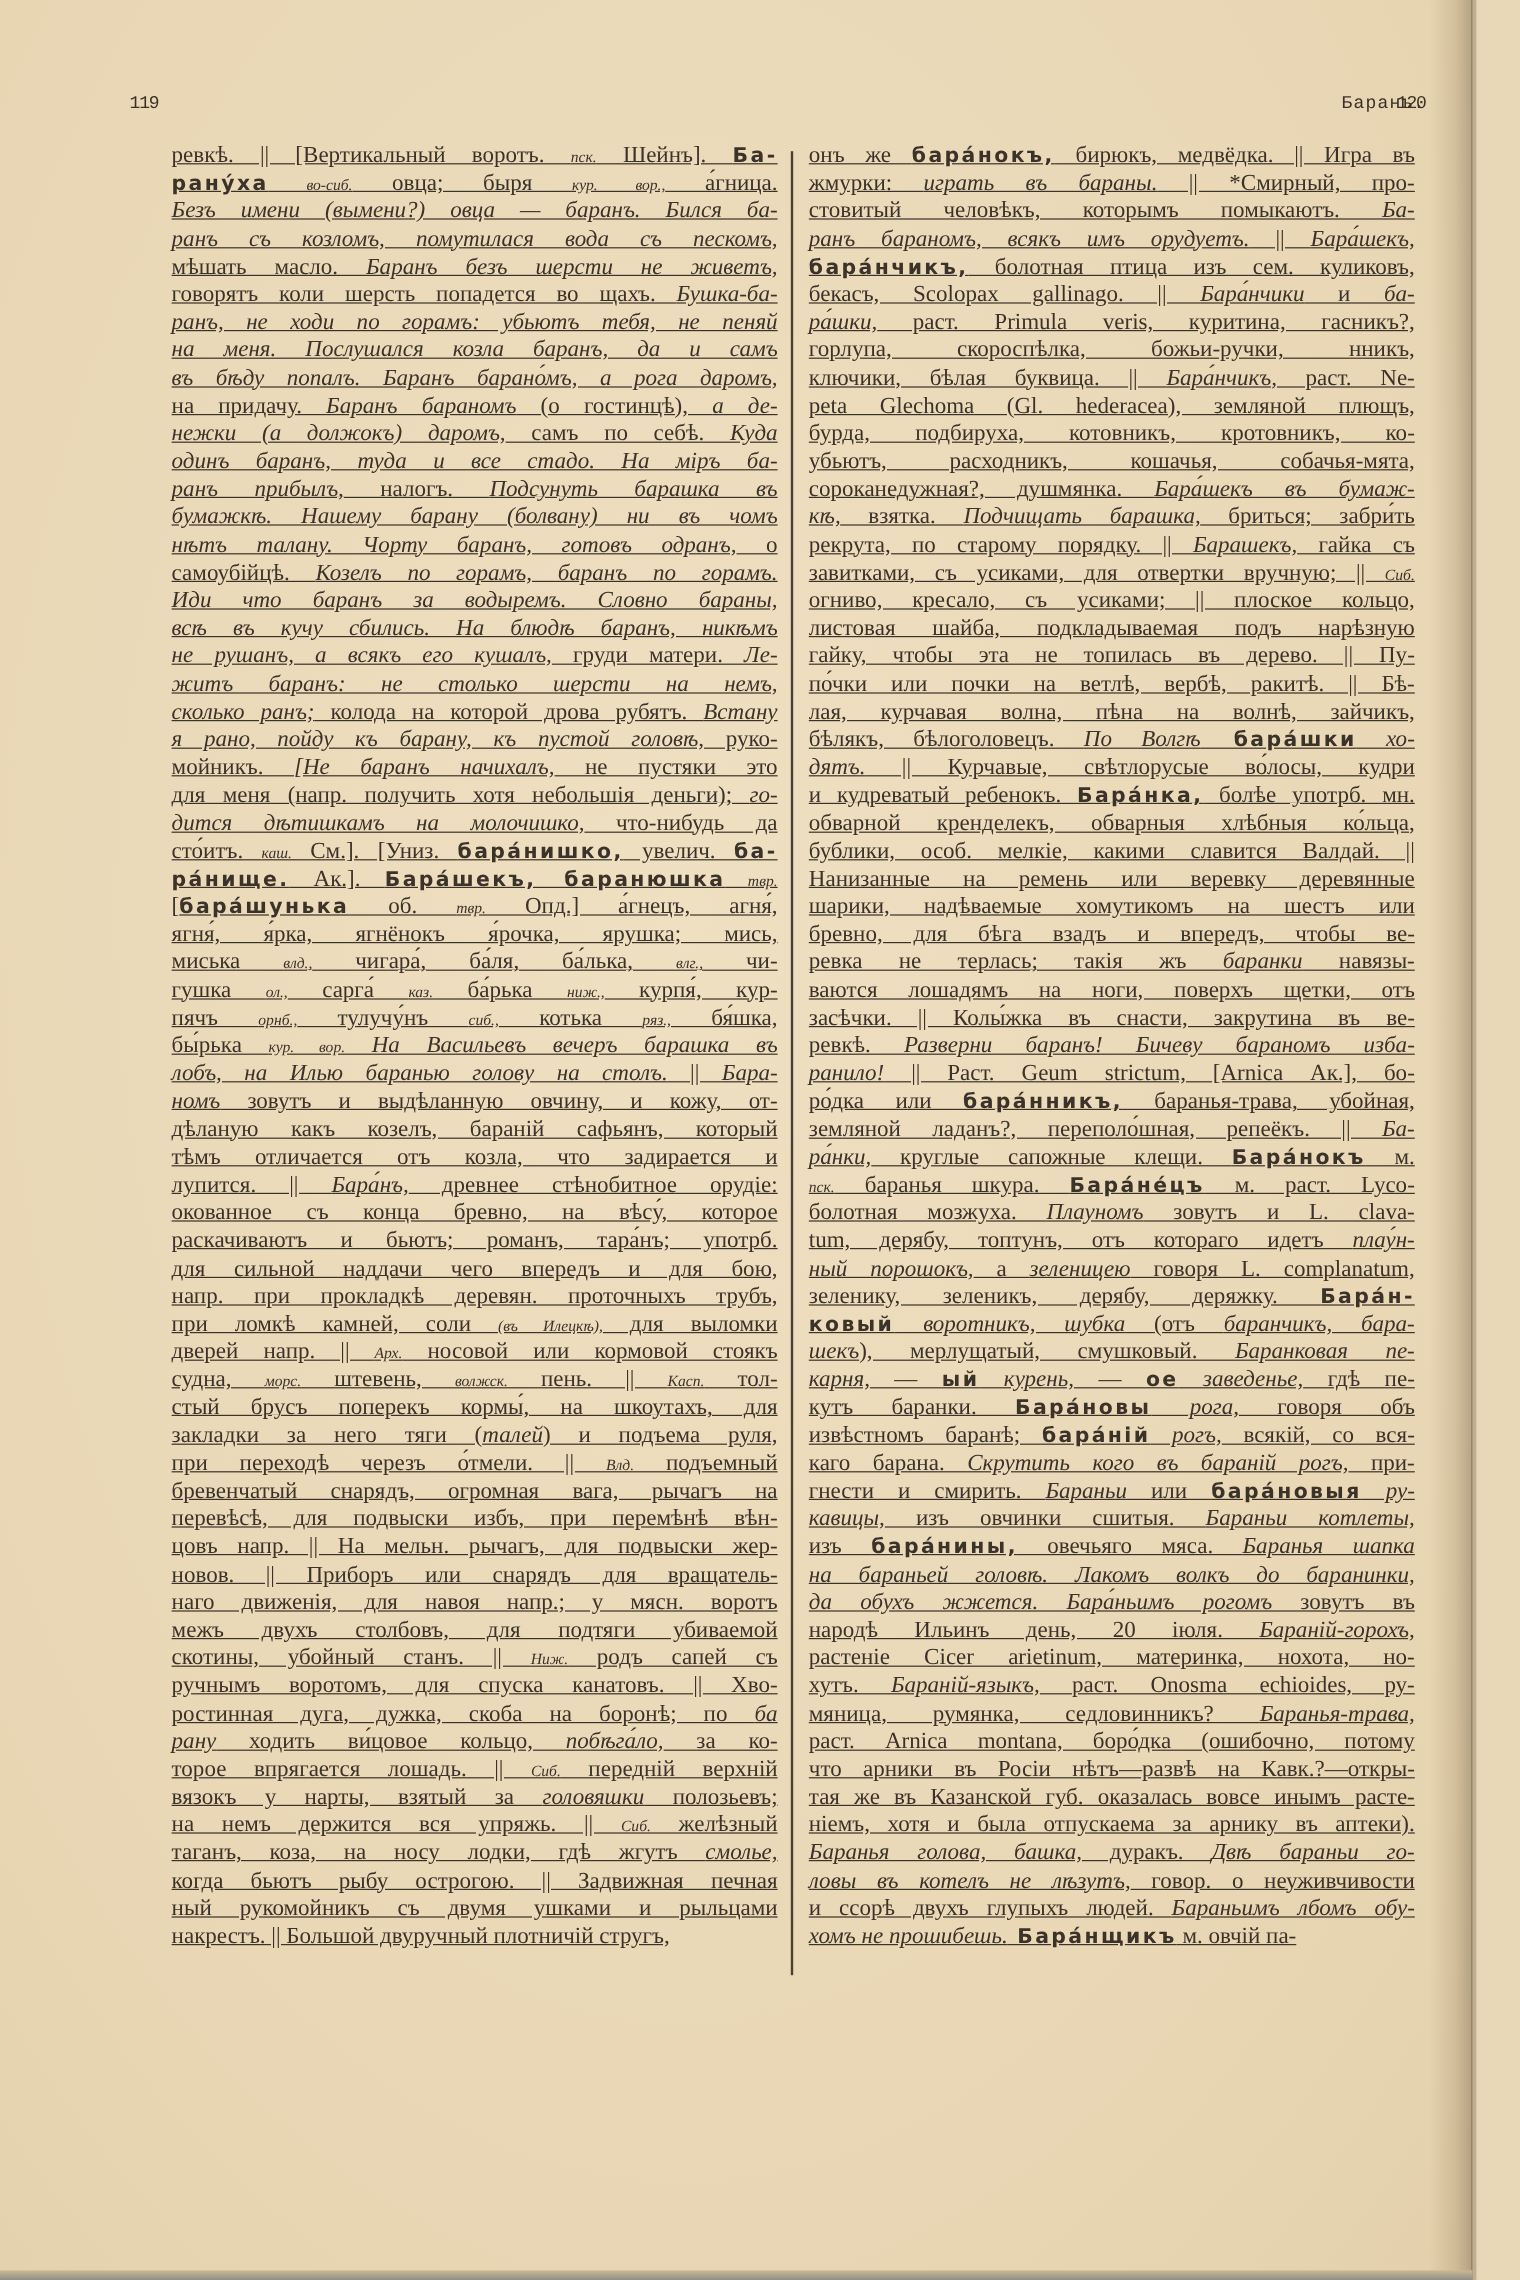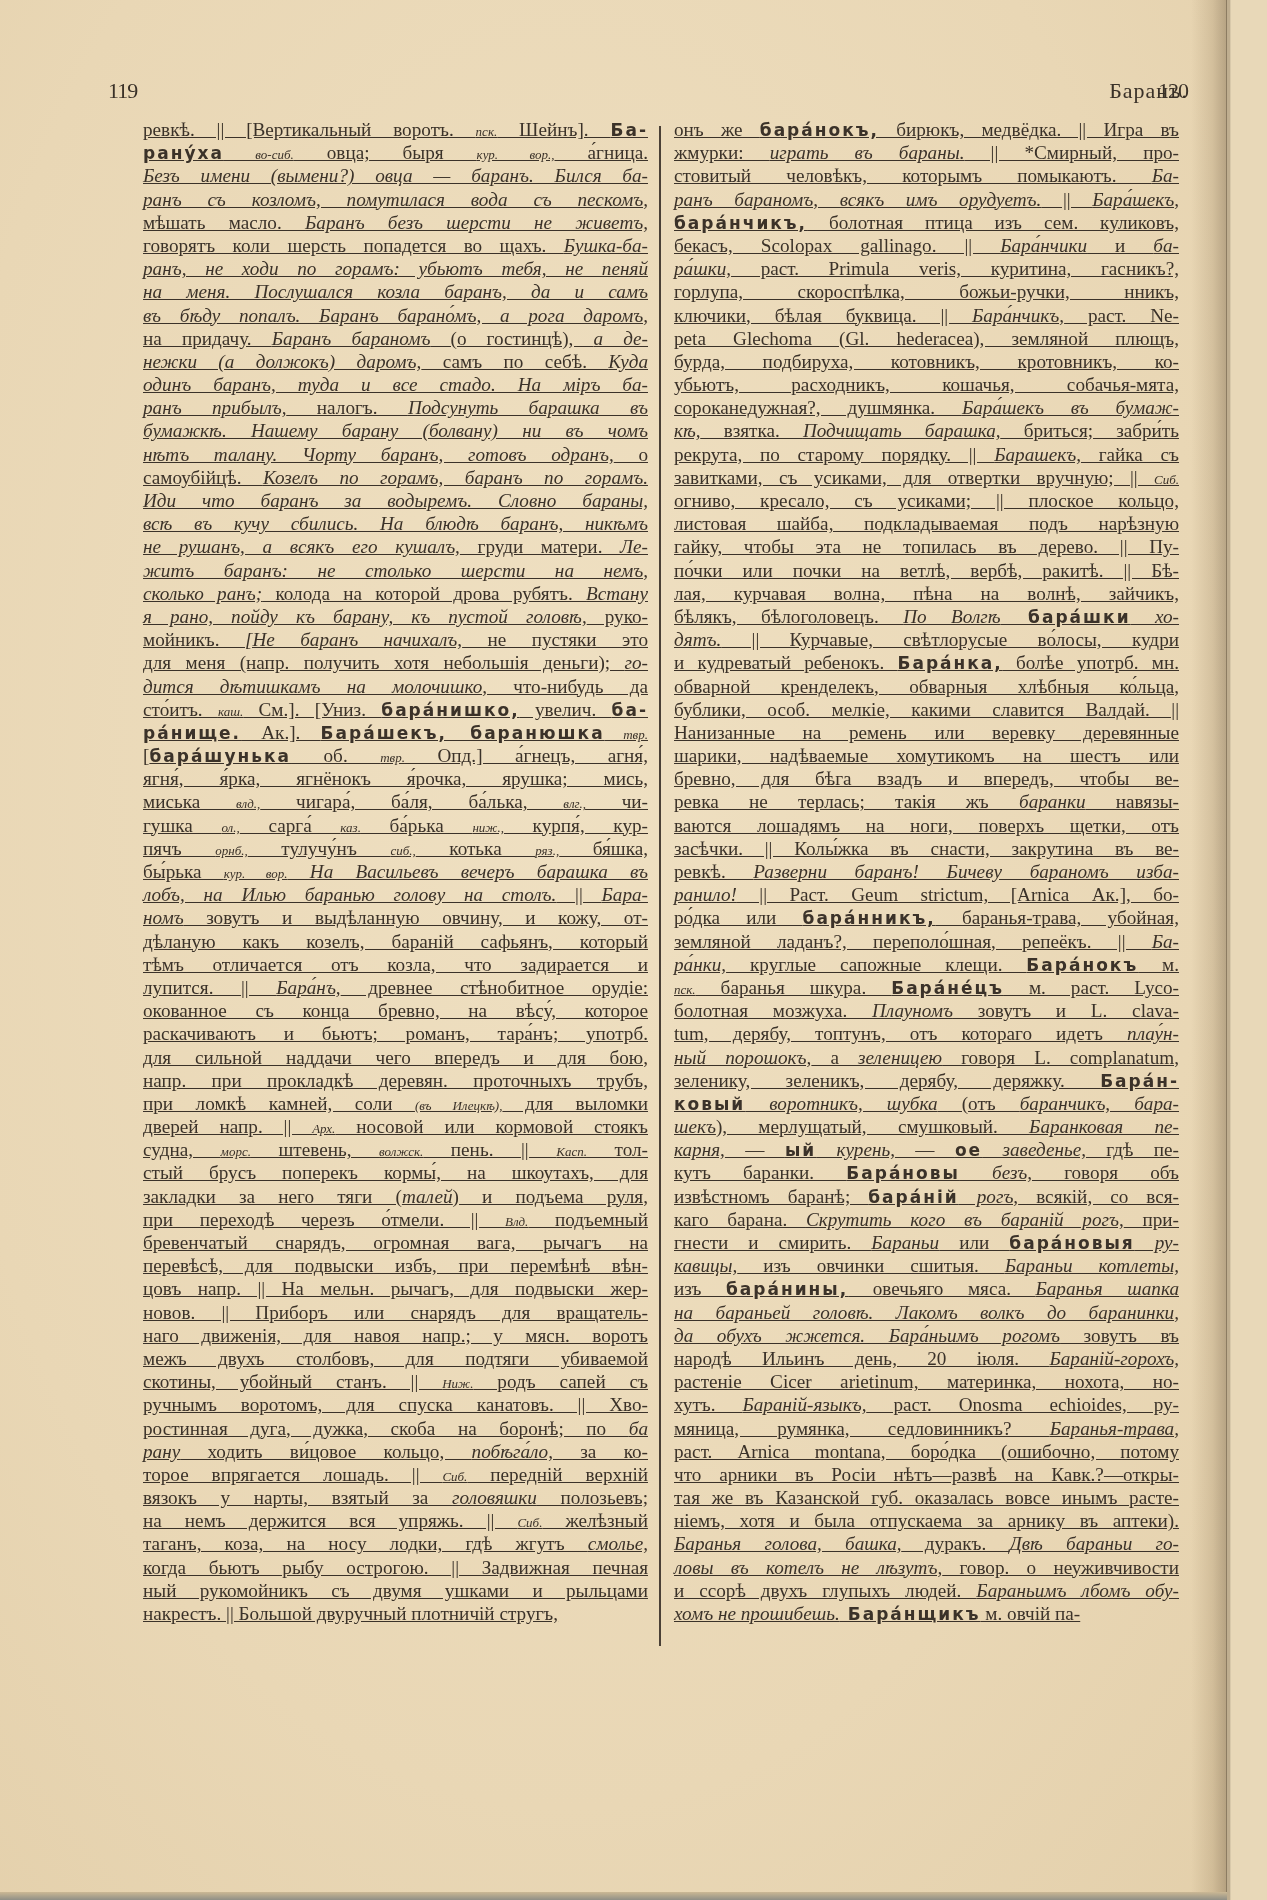--- a/index.html
+++ b/index.html
@@ -16,21 +16,21 @@
   }
   .spine {
     position:absolute; top:0; right:40px; width:36px; height:1900px;
     background: linear-gradient(to right, rgba(0,0,0,0) 0%, rgba(120,95,60,0.18) 60%, rgba(90,70,45,0.35) 100%);
   }
   .spine-line { position:absolute; top:0; right:36px; width:3px; height:1900px; background:#bfae90; border-left:1px solid #8c7c62; border-right:1px solid #d8c9ab; }
   .edge-right { position:absolute; top:0; right:0; width:36px; height:1900px; background:#e8d8b8; }
   .bottom-strip { position:absolute; left:0; bottom:0; width:1227px; height:8px; background:linear-gradient(#cbb894,#8f8f86); }
   .header {
     position:absolute; top:78px; left:108px; width:1080px; height:30px;
-    font-family:Liberation Serif, serif; font-size:22px;
+    font-family:Liberation Mono, monospace; font-size:15px;
   }
   .page-num-left { position:absolute; left:0; top:0; letter-spacing:-1px; }
   .page-num-right { position:absolute; right:0; top:0; letter-spacing:-1px; }
   .running-head { position:absolute; left:0; right:0; top:0; text-align:right; letter-spacing:1px; }
   .col {
     position:absolute; top:118px; width:505px;
     font-family:"Liberation Serif", serif;
     font-size:19.2px; line-height:23.2px;
     color:#3b3229;
     text-decoration:underline;
@@ -166,21 +166,21 @@
       <div class="line"><span>земляной ладанъ?, переполо́шная, репеёкъ. || </span><span class="i">Ба-</span></div>
       <div class="line"><span class="i">ра́нки,</span><span> круглые сапожные клещи. </span><span class="b">Бара́нокъ</span><span> м.</span></div>
       <div class="line"><span class="s">пск.</span><span> баранья шкура. </span><span class="b">Бара́не́цъ</span><span> м. раст. Lyco-</span></div>
       <div class="line"><span>болотная мозжуха. </span><span class="i">Плауномъ</span><span> зовутъ и L. clava-</span></div>
       <div class="line"><span>tum, дерябу, топтунъ, отъ котораго идетъ </span><span class="i">плау́н-</span></div>
       <div class="line"><span class="i">ный порошокъ,</span><span> а </span><span class="i">зеленицею</span><span> говоря L. complanatum,</span></div>
       <div class="line"><span>зеленику, зеленикъ, дерябу, деряжку. </span><span class="b">Бара́н-</span></div>
       <div class="line"><span class="b">ковый</span><span class="i"> воротникъ, шубка</span><span> (отъ </span><span class="i">баранчикъ, бара-</span></div>
       <div class="line"><span class="i">шекъ</span><span>), мерлущатый, смушковый. </span><span class="i">Баранковая пе-</span></div>
       <div class="line"><span class="i">карня,</span><span> — </span><span class="b">ый</span><span class="i"> курень,</span><span> — </span><span class="b">ое</span><span class="i"> заведенье,</span><span> гдѣ пе-</span></div>
-      <div class="line"><span>кутъ баранки. </span><span class="b">Бара́новы</span><span class="i"> безъ,</span><span> говоря объ</span></div>
+      <div class="line"><span>кутъ баранки. </span><span class="b">Бара́новы</span><span class="i"> рога,</span><span> говоря объ</span></div>
       <div class="line"><span>извѣстномъ баранѣ; </span><span class="b">бара́ній</span><span class="i"> рогъ,</span><span> всякій, со вся-</span></div>
       <div class="line"><span>каго барана. </span><span class="i">Скрутить кого въ бараній рогъ,</span><span> при-</span></div>
       <div class="line"><span>гнести и смирить. </span><span class="i">Бараньи</span><span> или </span><span class="b">бара́новыя</span><span class="i"> ру-</span></div>
       <div class="line"><span class="i">кавицы,</span><span> изъ овчинки сшитыя. </span><span class="i">Бараньи котлеты,</span></div>
       <div class="line"><span>изъ </span><span class="b">бара́нины,</span><span> овечьяго мяса. </span><span class="i">Баранья шапка</span></div>
       <div class="line"><span class="i">на бараньей головѣ. Лакомъ волкъ до баранинки,</span></div>
       <div class="line"><span class="i">да обухъ жжется. Бара́ньимъ рогомъ</span><span> зовутъ въ</span></div>
       <div class="line"><span>народѣ Ильинъ день, 20 іюля. </span><span class="i">Бараній-горохъ,</span></div>
       <div class="line"><span>растеніе Cicer arietinum, материнка, нохота, но-</span></div>
       <div class="line"><span>хутъ. </span><span class="i">Бараній-языкъ,</span><span> раст. Onosma echioides, ру-</span></div>

